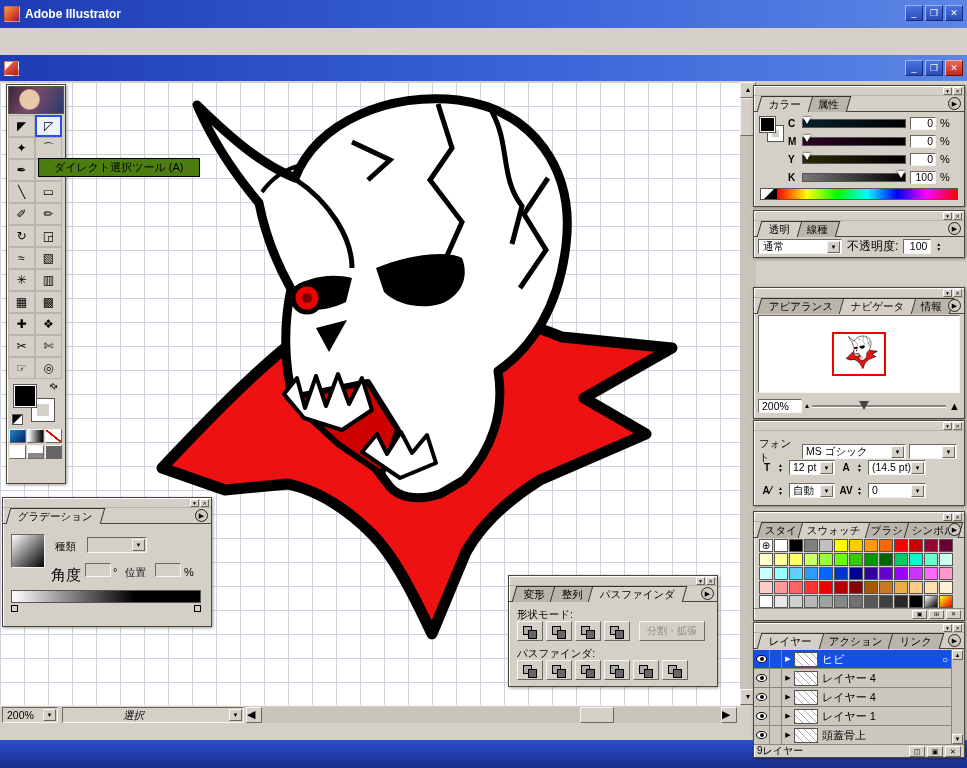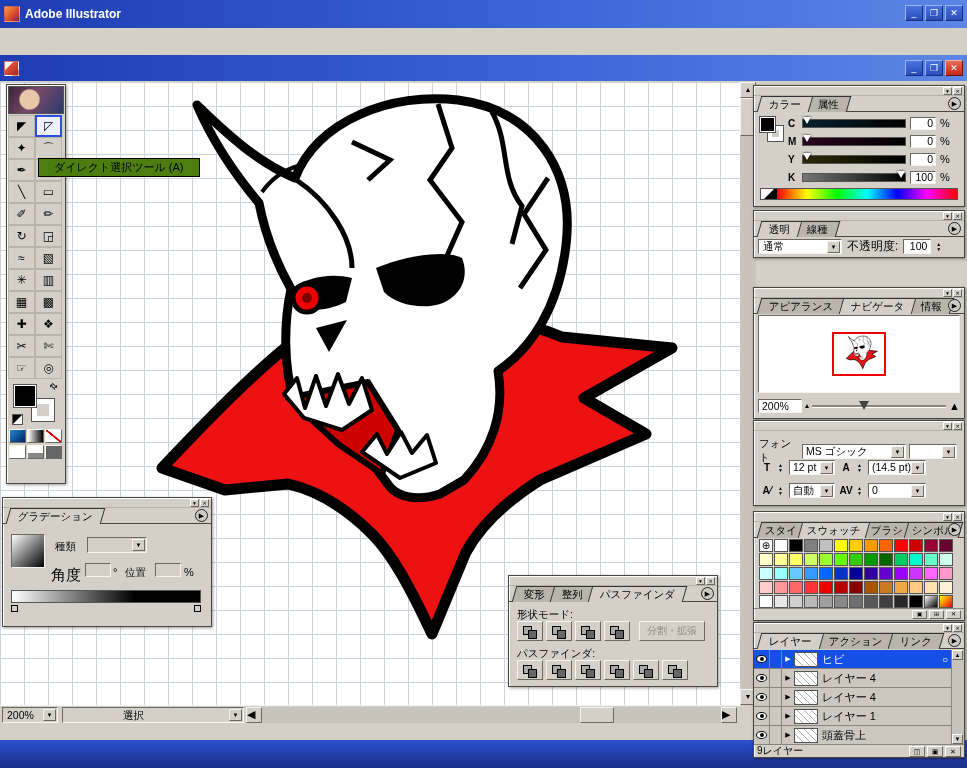--- a/index.html
+++ b/index.html
@@ -49,21 +49,21 @@
   .vscroll .sb-btn, .hs .sb-btn { position:absolute; width:16px; height:16px; font-size:7px;
     line-height:14px; text-align:center; }
   .vscroll .thumb { position:absolute; left:0; top:16px; width:16px; height:38px; }
   .statusbar { left:0; top:705px; width:741px; height:18px; background:#d4d0c8;
     border-top:1px solid #f6f4f0; }
   .zoombox { position:absolute; left:2px; top:1px; width:56px; height:16px; background:#d4d0c8;
     border:1px solid; border-color:#6b6860 #f6f4f0 #f6f4f0 #6b6860;
     font-size:10.5px; line-height:14px; padding-left:4px; }
   .toolstatus { position:absolute; left:62px; top:1px; width:182px; height:16px; background:#d4d0c8;
     border:1px solid; border-color:#6b6860 #f6f4f0 #f6f4f0 #6b6860;
-    font-size:10.5px; line-height:14px; padding-left:60px; }
+    font-size:10.5px; line-height:14px; padding-left:60px;font-style:italic; }
   .ddbtn { position:absolute; right:1px; top:1px; width:13px; height:12px; font-size:6px;
     line-height:11px; text-align:center; border:1px solid; border-color:#f6f4f0 #6b6860 #6b6860 #f6f4f0;
     background:#d4d0c8; }
   .hs-track { position:absolute; left:262px; top:1px; width:459px; height:16px; background:#c8c4bc; }
   .hs-thumb { position:absolute; left:318px; top:0; width:34px; height:16px; }
 
   .dock { left:756px; top:82px; width:211px; height:658px; background:#d4d0c8; }
   .bottom-strip { left:0; top:740px; width:967px; height:28px;
     background:linear-gradient(180deg,#2a4fd0,#1b2f8a); z-index:3; }
 

